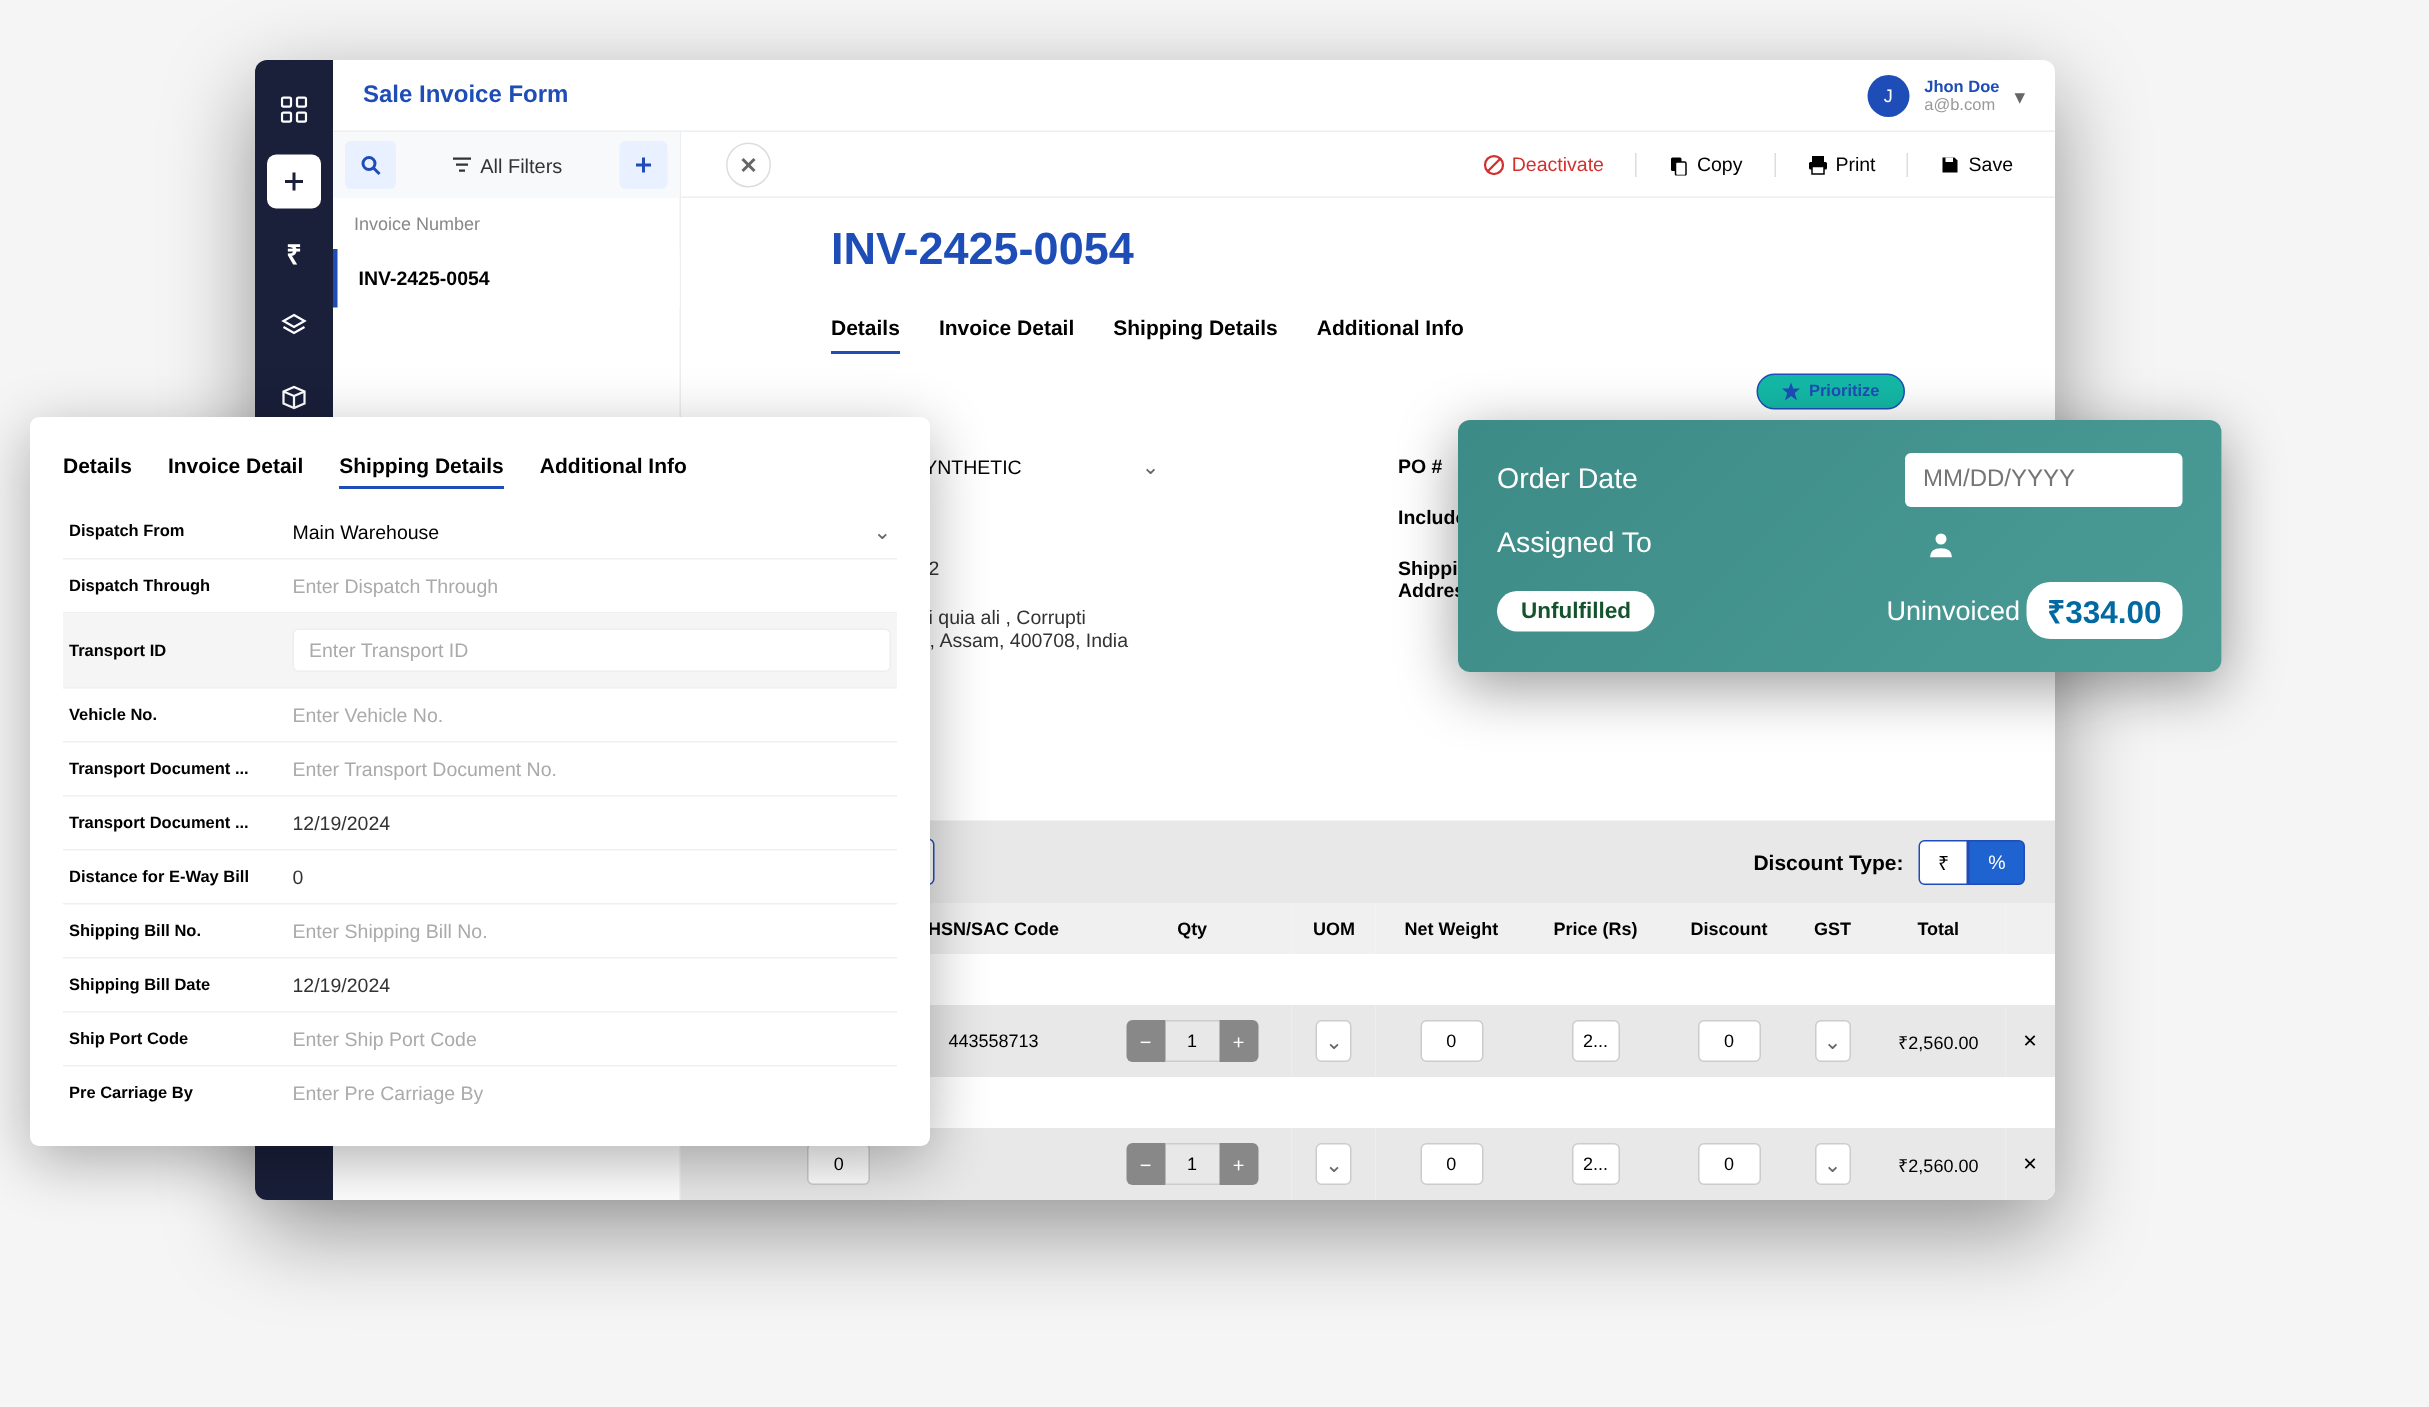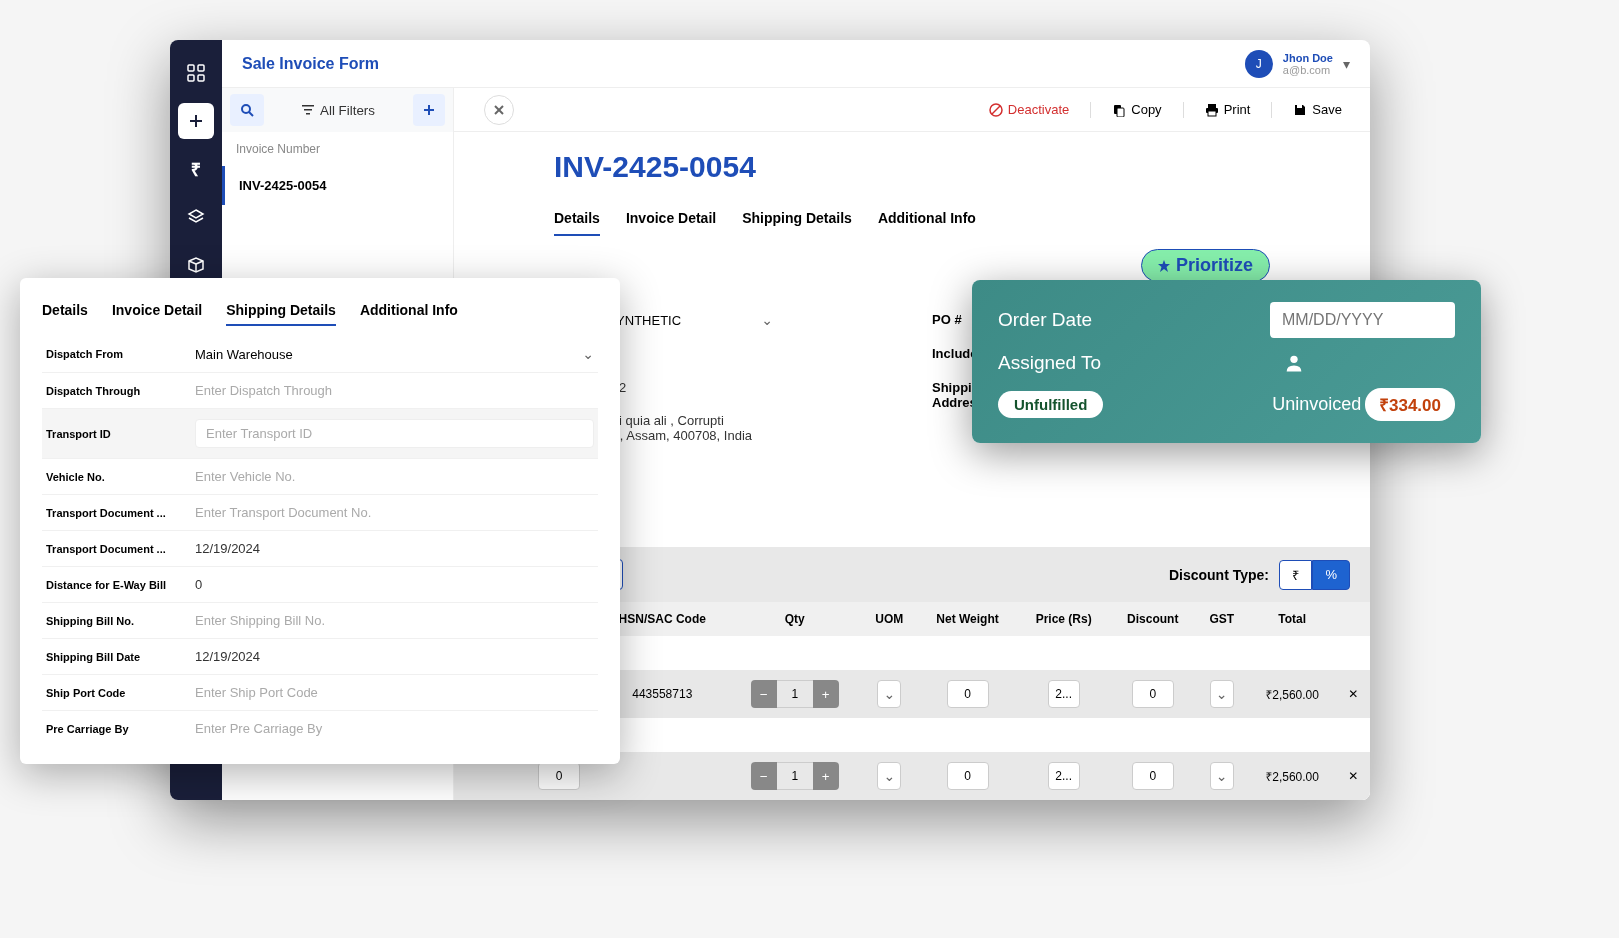--- a/index.html
+++ b/index.html
@@ -216,25 +216,25 @@
     }
     
     .prioritize-row {
       display: flex;
       justify-content: flex-end;
       padding: 12px 100px 0;
     }
     
     .prioritize-btn {
       border: 1px solid #1e4db7;
-      background: #86efac;
+      background: #14b8a6;
       color: #1e4db7;
       border-radius: 18px;
       padding: 5px 16px;
-      font-size: 18px;
+      font-size: 11px;
       font-weight: 600;
       display: flex;
       align-items: center;
       gap: 6px;
       cursor: pointer;
     }
     
     .form-grid {
       padding: 30px 100px 20px;
       display: grid;
@@ -491,24 +491,24 @@
       background: #fff;
       color: #14532d;
       padding: 5px 16px;
       border-radius: 16px;
       font-size: 15px;
       font-weight: 600;
     }
     
     .amount-pill {
       background: #fff;
-      color: #c2410c;
+      color: #0369a1;
       padding: 5px 14px;
       border-radius: 16px;
-      font-size: 17px;
+      font-size: 21px;
       font-weight: 700;
     }
     
     .order-bottom {
       display: flex;
       justify-content: space-between;
       align-items: center;
     }
     
     .uninvoiced { font-size: 18px; font-weight: 500; }

